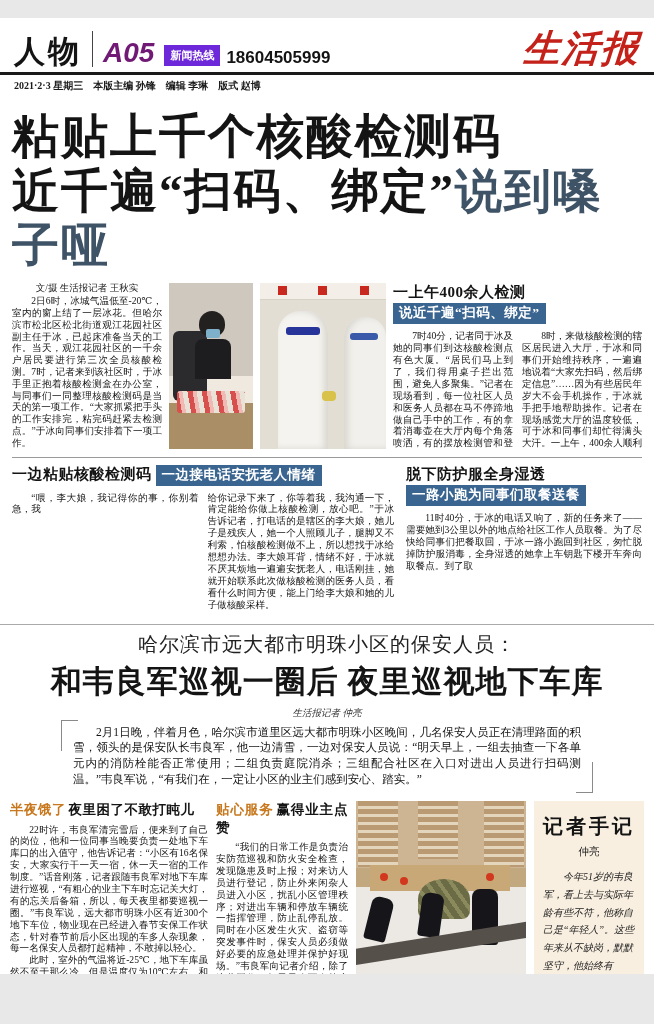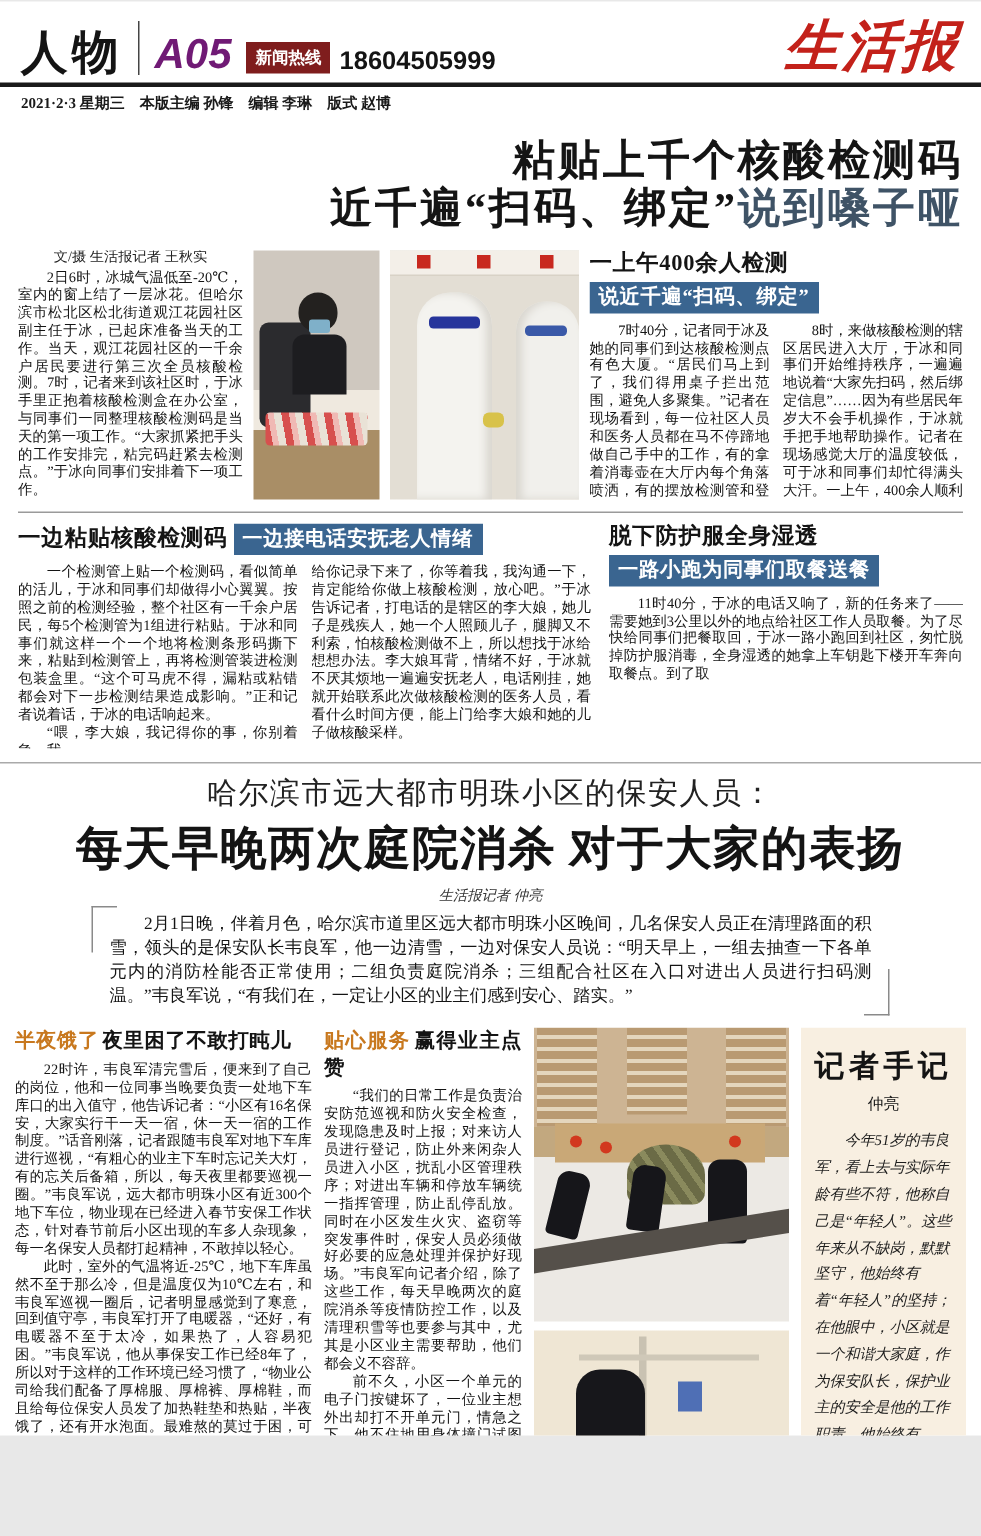--- a/index.html
+++ b/index.html
@@ -1,25 +1,25 @@
 <!DOCTYPE html>
 <html><head>
 <meta charset="utf-8">
 <style>
   html,body{margin:0;padding:0;background:#e8e8e8;}
-  .page{width:654px;height:956px;background:#ffffff;margin:1px auto;overflow:hidden;
+  .page{width:654px;height:956px;background:#ffffff;margin:18px auto;overflow:hidden;
         font-family:"Liberation Serif","DejaVu Serif",serif;color:#141414;position:relative;}
 
   
   .hdr{display:flex;align-items:flex-end;padding:12px 14px 5px 14px;border-bottom:3px solid #1a1a1a;}
   .hdr-section{font-size:31px;font-weight:900;letter-spacing:3px;line-height:1;}
   .hdr-vrule{width:1px;height:36px;background:#444;margin:0 10px;}
   .hdr-page{font-size:28px;font-weight:900;font-style:italic;color:#701a75;
             font-family:"Liberation Sans",sans-serif;line-height:1;margin-right:10px;}
-  .hotline{background:#7f1d1d;color:#fff;font-size:11px;font-weight:bold;padding:3px 6px;
+  .hotline{background:#6d28d9;color:#fff;font-size:11px;font-weight:bold;padding:3px 6px;
            font-family:"Liberation Sans",sans-serif;margin-right:6px;margin-bottom:1px;}
   .phone{font-size:17px;font-weight:900;font-family:"Liberation Sans",sans-serif;margin-bottom:-1px;}
   .masthead{margin-left:auto;color:#c3211a;font-size:37px;font-weight:900;font-style:italic;
             letter-spacing:2px;line-height:1;transform:skewX(-4deg);}
   .dateline{font-size:10px;font-weight:bold;color:#1a1a1a;padding:4px 14px 5px;border-bottom:1px solid #fff;}
 
   
   .a1{padding:4px 12px 0;}
   .a1-toprow{display:flex;justify-content:space-between;align-items:flex-start;}
   .kicker1{font-size:17px;letter-spacing:1px;margin-top:10px;color:#222;}
@@ -29,21 +29,21 @@
          display:flex;align-items:center;justify-content:center;gap:4px;color:#fff;}
   .badge-txt{font-size:19px;font-weight:900;letter-spacing:1px;text-shadow:0 1px 2px #3a0a04;}
   .badge-boxed{display:inline-block;border:2px solid #eedcae;padding:0 3px;font-size:20px;
                font-weight:900;background:rgba(255,255,255,.07);margin:0 2px;text-shadow:0 1px 2px #3a0a04;}
   .lantern{position:absolute;left:14px;top:6px;width:17px;height:17px;border-radius:50%;
            background:radial-gradient(circle at 50% 40%,#f7d98c 0 18%,#d2381e 45%,#8a1e10 100%);
            box-shadow:0 -3px 0 -1px #e9b04b;}
   .lantern::after{content:"";position:absolute;left:6px;bottom:-6px;width:4px;height:7px;background:#c0341c;}
 
   .h1block{margin-top:6px;line-height:1.16;}
-  .h1line{font-size:28px;font-weight:900;letter-spacing:2px;text-align:right;}
+  .h1line{font-size:47px;font-weight:900;letter-spacing:2px;}
   .h2blue{color:#3f5366;}
 
   .a1-content{display:flex;gap:7px;margin-top:10px;height:166px;}
   .intro-col{width:150px;flex:0 0 150px;font-size:9.6px;line-height:1.23;text-align:justify;overflow:hidden;}
   .byline1{text-align:center;font-size:9.5px;margin-bottom:1px;color:#222;}
   .para{text-indent:2em;margin:0;}
   .cont{text-indent:0;margin:0;}
 
   .s1-block{flex:1;overflow:hidden;}
   .subhead-black{font-size:15px;font-weight:900;letter-spacing:.5px;line-height:1.25;}
@@ -189,41 +189,40 @@
 
     <hr class="rule">
 
     <div class="a1-bottom">
       <div class="a1b-left">
         <div class="inlinehead">
           <span class="subhead-black">一边粘贴核酸检测码</span><span class="subhead-white">一边接电话安抚老人情绪</span>
         </div>
         <div class="cols2">
           <div class="tcol">
-            <p class="para">一个检测管上贴一个检测码，看似简单的活儿，于冰和同事们却做得小心翼翼。按照之前的检测经验，整个社区有一千余户居民，每5个检测管为1组进行粘贴。于冰和同事们就这样一个一个地将检测条形码撕下来，粘贴到检测管上，再将检测管装进检测包装盒里。“这个可马虎不得，漏粘或粘错都会对下一步检测结果造成影响。”正和记者说着话，于冰的电话响起来。</p>
             <p class="para">“喂，李大娘，我记得你的事，你别着急，我</p>
           </div>
           <p class="tcol cont">给你记录下来了，你等着我，我沟通一下，肯定能给你做上核酸检测，放心吧。”于冰告诉记者，打电话的是辖区的李大娘，她儿子是残疾人，她一个人照顾儿子，腿脚又不利索，怕核酸检测做不上，所以想找于冰给想想办法。李大娘耳背，情绪不好，于冰就不厌其烦地一遍遍安抚老人，电话刚挂，她就开始联系此次做核酸检测的医务人员，看看什么时间方便，能上门给李大娘和她的儿子做核酸采样。</p>
         </div>
       </div>
       <div class="a1b-right">
         <div class="subhead-black">脱下防护服全身湿透</div>
         <div><span class="subhead-white">一路小跑为同事们取餐送餐</span></div>
         <div class="cols2">
           <p class="tcol para">11时40分，于冰的电话又响了，新的任务来了——需要她到3公里以外的地点给社区工作人员取餐。为了尽快给同事们把餐取回，于冰一路小跑回到社区，匆忙脱掉防护服消毒，全身湿透的她拿上车钥匙下楼开车奔向取餐点。到了取</p>
         </div>
       </div>
     </div>
   </div>
 
   <hr class="section-sep">
 
   <div class="a2">
     <div class="a2-kicker">哈尔滨市远大都市明珠小区的保安人员：</div>
-    <div class="a2-headline">每天早晚两次庭院消杀 对于大家的表扬</div>
+    <div class="a2-headline">和韦良军巡视一圈后 夜里巡视地下车库</div>
     <div class="a2-byline">生活报记者 仲亮</div>
     <p class="a2-lead para">2月1日晚，伴着月色，哈尔滨市道里区远大都市明珠小区晚间，几名保安人员正在清理路面的积雪，领头的是保安队长韦良军，他一边清雪，一边对保安人员说：“明天早上，一组去抽查一下各单元内的消防栓能否正常使用；二组负责庭院消杀；三组配合社区在入口对进出人员进行扫码测温。”韦良军说，“有我们在，一定让小区的业主们感到安心、踏实。”</p>
 
     <div class="a2-cols">
       <div class="a2c a2c1">
         <div class="oheadrow">
           <span class="olabel">半夜饿了</span>
           <span class="ohead">夜里困了不敢打盹儿</span>
         </div>
         <p class="para">22时许，韦良军清完雪后，便来到了自己的岗位，他和一位同事当晚要负责一处地下车库口的出入值守，他告诉记者：“小区有16名保安，大家实行干一天一宿，休一天一宿的工作制度。”话音刚落，记者跟随韦良军对地下车库进行巡视，“有粗心的业主下车时忘记关大灯，有的忘关后备箱，所以，每天夜里都要巡视一圈。”韦良军说，远大都市明珠小区有近300个地下车位，物业现在已经进入春节安保工作状态，针对春节前后小区出现的车多人杂现象，每一名保安人员都打起精神，不敢掉以轻心。</p>

